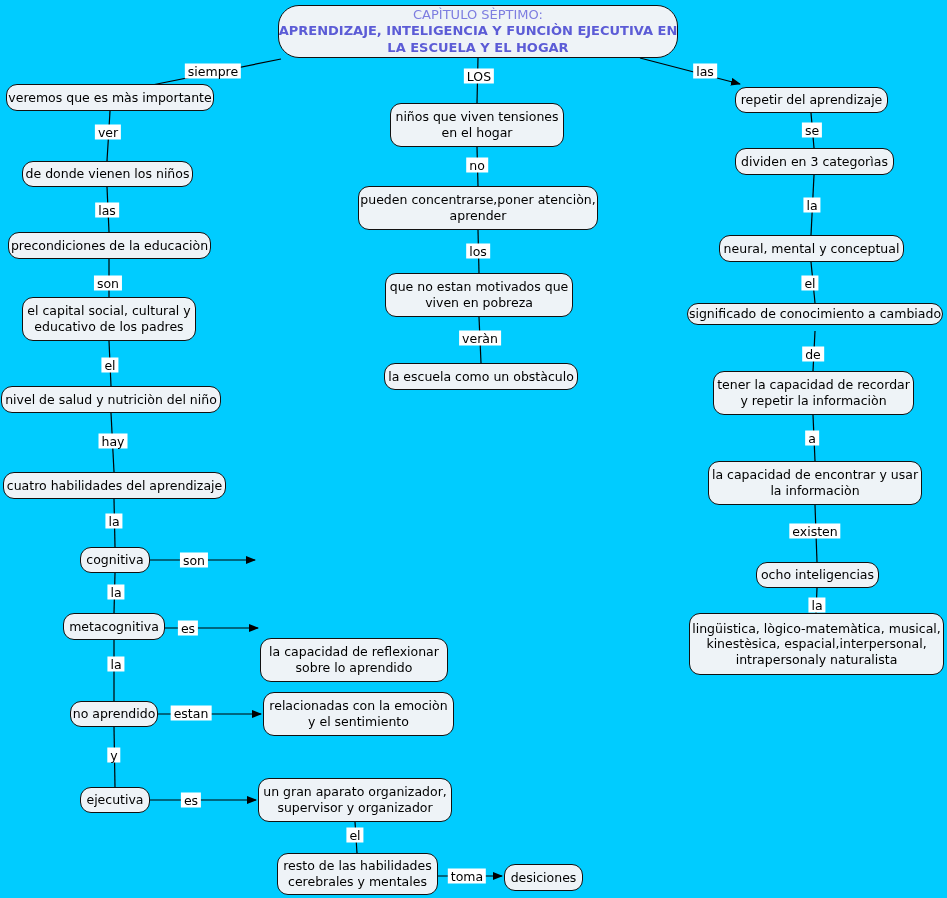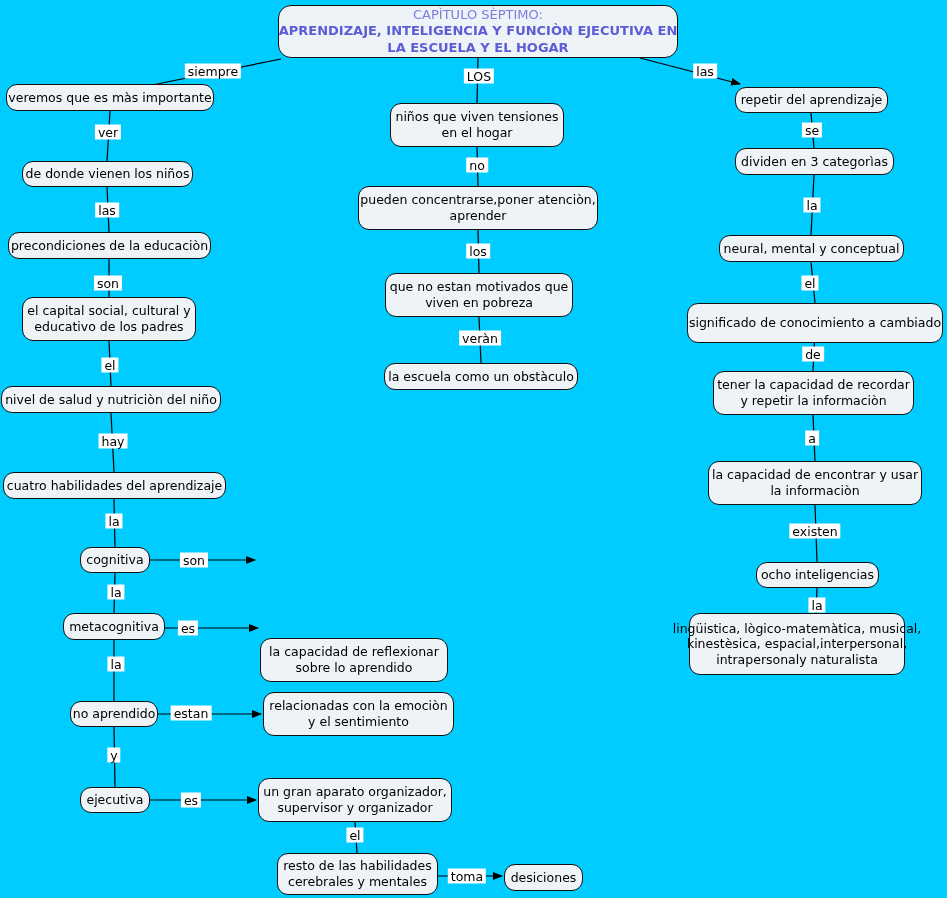--- a/index.html
+++ b/index.html
@@ -13,21 +13,21 @@
   svg.edges{position:absolute;left:0;top:0;pointer-events:none;}
   .node{
     position:absolute;box-sizing:border-box;
     background:#eef3f7;border:1.4px solid #111;border-radius:11px;
     color:#000;font-size:12.5px;line-height:1.25;
     display:flex;align-items:center;justify-content:center;
     text-align:center;white-space:pre;padding:2px 5px;
   }
   .title-node{
     left:278px;top:5px;width:400px;height:53px;
-    flex-direction:column;border-radius:13px;
+    flex-direction:column;border-radius:21px;
   }
   .title-line1{color:#7d7de0;font-size:13px;white-space:pre;}
   .title-line2{color:#5c5cd6;font-size:13px;font-weight:bold;white-space:pre;text-align:center;}
   .link-label{
     position:absolute;transform:translate(-50%,-50%);
     background:#ffffff;color:#000;font-size:12.5px;
     padding:0 3px;white-space:nowrap;
   }
 </style>
 </head>
@@ -104,27 +104,27 @@
 en el hogar</div>
   <div class="node" style="left:358px;top:186px;width:240px;height:44px">pueden concentrarse,poner atenciòn,
 aprender</div>
   <div class="node" style="left:385px;top:273px;width:188px;height:44px">que no estan motivados que
 viven en pobreza</div>
   <div class="node" style="left:384px;top:363px;width:194px;height:27px">la escuela como un obstàculo</div>
 
   <div class="node" style="left:735px;top:87px;width:153px;height:26px">repetir del aprendizaje</div>
   <div class="node" style="left:735px;top:148px;width:159px;height:27px">dividen en 3 categorìas</div>
   <div class="node" style="left:719px;top:235px;width:185px;height:27px">neural, mental y conceptual</div>
-  <div class="node" style="left:687px;top:303px;width:256px;height:40px">significado de conocimiento a cambiado</div>
+  <div class="node" style="left:687px;top:303px;width:256px;height:22px">significado de conocimiento a cambiado</div>
   <div class="node" style="left:713px;top:371px;width:201px;height:44px">tener la capacidad de recordar
 y repetir la informaciòn</div>
   <div class="node" style="left:708px;top:461px;width:214px;height:44px">la capacidad de encontrar y usar
 la informaciòn</div>
   <div class="node" style="left:756px;top:562px;width:123px;height:26px">ocho inteligencias</div>
-  <div class="node" style="left:689px;top:613px;width:216px;height:62px">lingüistica, lògico-matemàtica, musical,
+  <div class="node" style="left:689px;top:613px;width:255px;height:62px">lingüistica, lògico-matemàtica, musical,
 kinestèsica, espacial,interpersonal,
 intrapersonaly naturalista</div>
 
   <span class="link-label" style="left:213px;top:71px">siempre</span>
   <span class="link-label" style="left:108px;top:132px">ver</span>
   <span class="link-label" style="left:107px;top:210px">las</span>
   <span class="link-label" style="left:108px;top:283px">son</span>
   <span class="link-label" style="left:110px;top:365px">el</span>
   <span class="link-label" style="left:113px;top:441px">hay</span>
   <span class="link-label" style="left:114px;top:521px">la</span>

